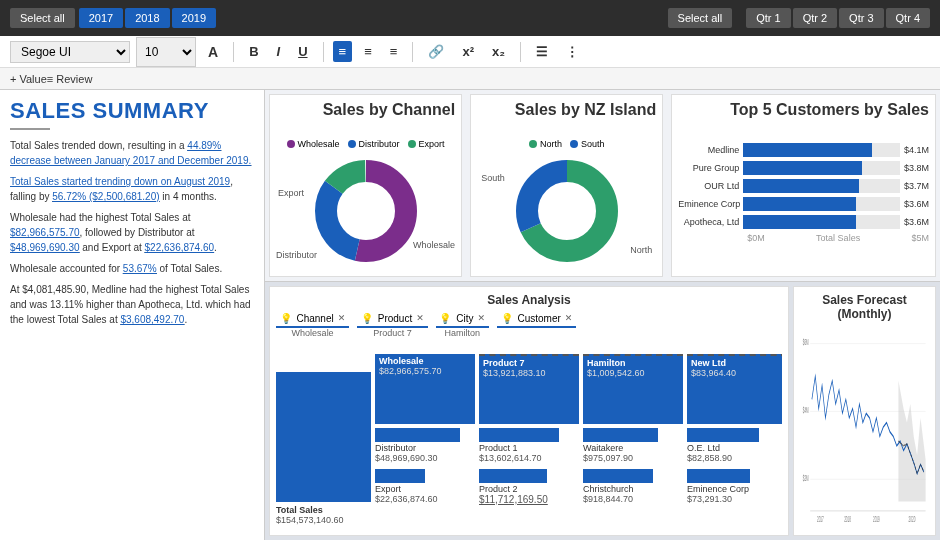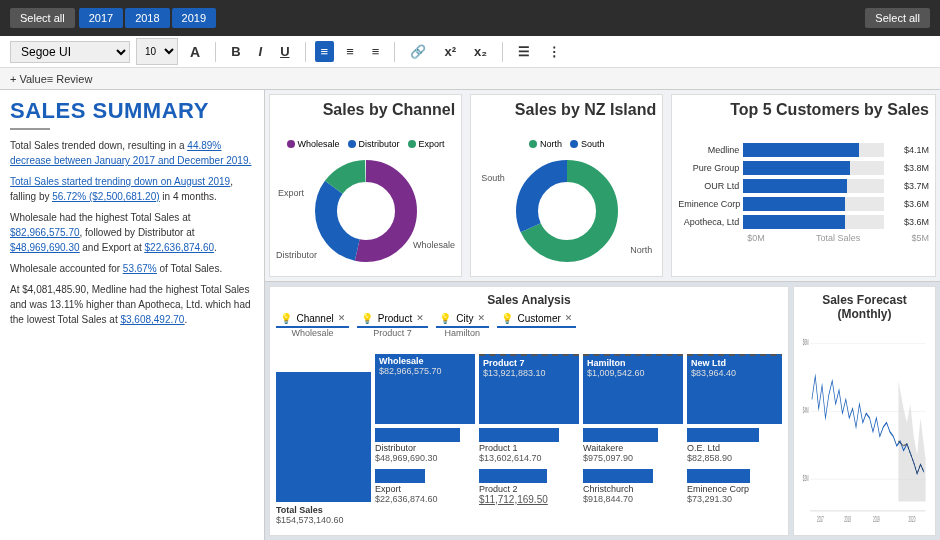--- a/index.html
+++ b/index.html
@@ -12,21 +12,21 @@
     .toolbar-row1 { display: flex; align-items: center; padding: 17px 10px; gap: 4px; background: #2d2d2d; height: 36px; }
     .year-btn-group { display: flex; gap: 2px; }
     .year-btn { background: #555; color: #fff; border: none; padding: 4px 10px; font-size: 11px; cursor: pointer; border-radius: 2px; }
     .year-btn.active { background: #1a5fba; }
     .select-all-btn { background: #555; color: #fff; border: none; padding: 4px 10px; font-size: 11px; cursor: pointer; border-radius: 2px; }
     .qtr-btn-group { display: flex; gap: 2px; margin-left: 10px; }
     .qtr-btn { background: #555; color: #fff; border: none; padding: 4px 10px; font-size: 11px; cursor: pointer; border-radius: 2px; }
 
     .toolbar-row2 { display: flex; align-items: center; padding: 4px 10px; gap: 6px; height: 32px; background: #fff; border-bottom: 1px solid #ddd; }
     .font-select { width: 120px; padding: 2px 6px; border: 1px solid #ccc; font-size: 12px; }
-    .font-size-select { width: 42px; padding: 6px 4px; border: 1px solid #ccc; font-size: 10px; }
+    .font-size-select { width: 60px; padding: 6px 4px; border: 1px solid #ccc; font-size: 12px; }
     .toolbar-icon-btn { background: none; border: 1px solid transparent; padding: 2px 5px; cursor: pointer; font-size: 13px; font-weight: bold; color: #333; border-radius: 2px; }
     .toolbar-sep { width: 1px; height: 20px; background: #ccc; margin: 0 3px; }
 
     .toolbar-row3 { display: flex; align-items: center; padding: 2px 10px; height: 26px; background: #f5f5f5; }
     .value-btn { background: none; border: none; cursor: pointer; font-size: 11px; color: #333; display: flex; align-items: center; gap: 3px; }
     .review-btn { background: none; border: none; cursor: pointer; font-size: 11px; color: #333; display: flex; align-items: center; gap: 3px; }
 
     
     .content { display: flex; flex: 1; overflow: hidden; }
 
@@ -53,21 +53,21 @@
     
     .donut-container { flex: 1; display: flex; justify-content: center; align-items: center; position: relative; }
     .donut-label { position: absolute; font-size: 9px; color: #555; }
 
     
     .bar-chart-container { flex: 1; padding: 4px 0; }
     .bar-row { display: flex; align-items: center; margin-bottom: 4px; }
     .bar-label { width: 65px; font-size: 9px; color: #333; text-align: right; padding-right: 4px; white-space: nowrap; overflow: hidden; }
     .bar-track { flex: 1; height: 14px; background: #e8e8e8; }
     .bar-fill { height: 100%; background: #1a5fba; }
-    .bar-value { font-size: 9px; color: #333; padding-left: 20px; white-space: nowrap; text-align: right; }
+    .bar-value { font-size: 9px; color: #333; padding-left: 4px; white-space: nowrap; text-align: right; }
     .bar-axis { display: flex; justify-content: space-between; font-size: 9px; color: #999; margin-top: 2px; padding-left: 69px; }
 
     
     .bottom-section { display: flex; height: 270px; }
 
     .analysis-panel { width: 520px; background: #fff; margin: 4px 2px 4px 4px; border: 1px solid #ddd; padding: 6px; display: flex; flex-direction: column; }
     .analysis-title { font-size: 12px; font-weight: bold; color: #333; text-align: center; margin-bottom: 4px; }
 
     .filter-row { display: flex; gap: 8px; margin-bottom: 6px; }
     .filter-chip { display: flex; align-items: center; gap: 4px; border-bottom: 2px solid #1a5fba; padding: 2px 4px; font-size: 10px; cursor: pointer; }
@@ -91,20 +91,26 @@
       <div style="flex:1;display:flex;align-items:center;gap:4px;">
         <button class="select-all-btn">Select all</button>
         <div class="year-btn-group">
           <button class="year-btn active">2017</button>
           <button class="year-btn active">2018</button>
           <button class="year-btn active">2019</button>
         </div>
       </div>
       <div style="flex:1;display:flex;align-items:center;justify-content:flex-end;gap:4px;">
         <button class="select-all-btn">Select all</button>
+        <div class="qtr-btn-group">
+          <button class="qtr-btn active">Qtr 1</button>
+          <button class="qtr-btn active">Qtr 2</button>
+          <button class="qtr-btn active">Qtr 3</button>
+          <button class="qtr-btn active">Qtr 4</button>
+        </div>
       </div>
     </div>
     <div class="toolbar-row2">
       <select class="font-select">
         <option>Segoe UI</option>
       </select>
       <select class="font-size-select">
         <option>10</option>
       </select>
       <button class="toolbar-icon-btn" style="font-size:14px;">A</button>

